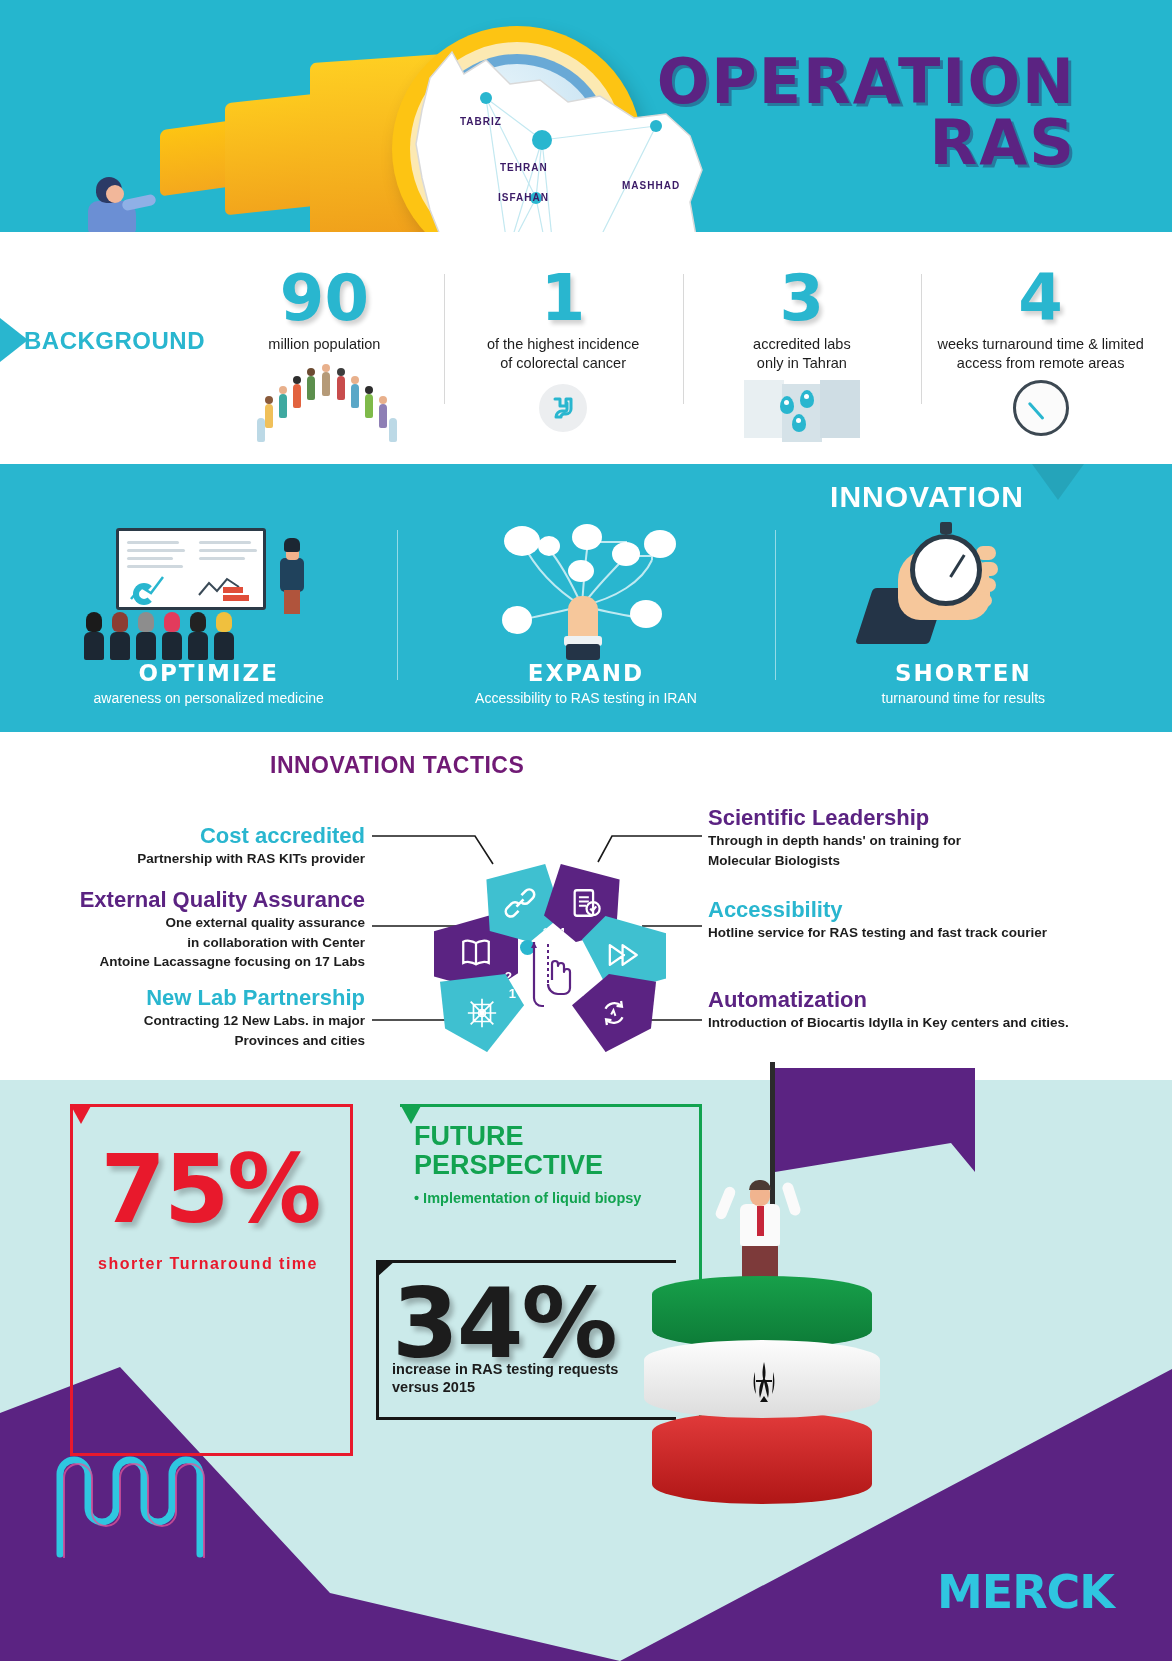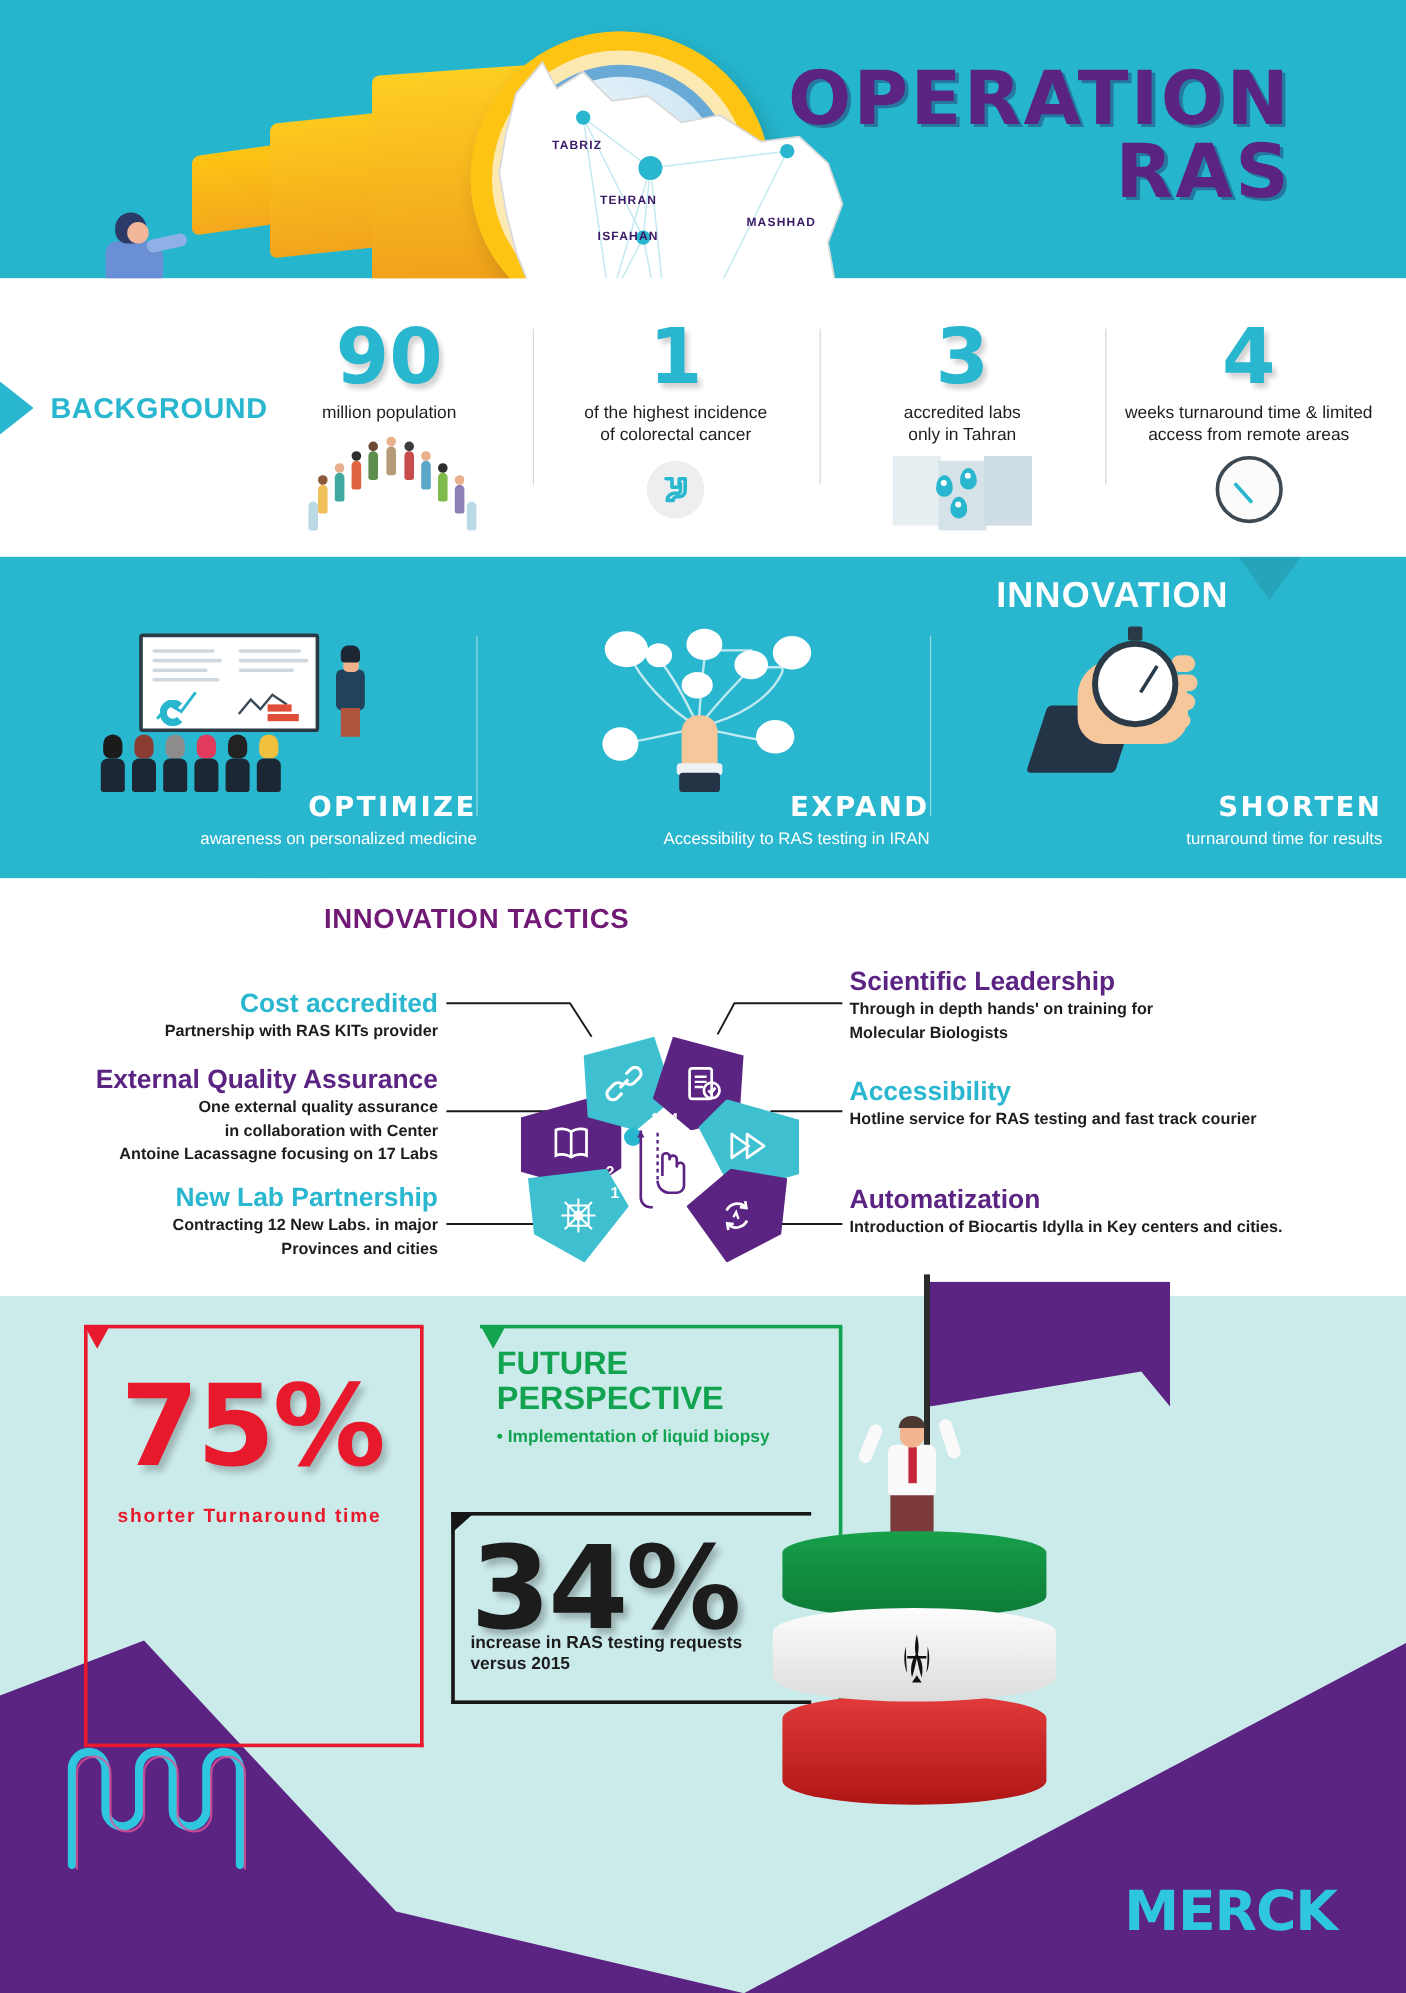--- a/index.html
+++ b/index.html
@@ -52,21 +52,21 @@
     letter-spacing:1px; font-family:"Liberation Sans", sans-serif; white-space:nowrap;
   }
 
   
   .bg-section { position:absolute; left:0; top:232px; width:1172px; height:232px; background:#fff; }
   .bg-tag-arrow {
     position:absolute; left:0; top:318px; width:28px; height:44px;
     background:#29b6cf; clip-path: polygon(0 0, 100% 50%, 0 100%);
   }
   .bg-tag {
-    position:absolute; left:42px; top:327px;
+    position:absolute; left:24px; top:327px;
     font-size:24px; font-weight:700; color:#29b6cf; letter-spacing:.5px;
   }
   .stats { position:absolute; left:205px; top:268px; width:955px; height:190px; display:flex; }
   .stat { flex:1; position:relative; text-align:center; padding:0 10px; }
   .stat + .stat::before {
     content:""; position:absolute; left:0; top:6px; width:1px; height:130px; background:#d8d8d8;
   }
   .stat .num {
     font-size:64px; font-weight:800; color:#29b6cf; line-height:0.95;
     text-shadow: 3px 4px 4px rgba(0,0,0,.18); font-family:"DejaVu Sans", sans-serif;
@@ -96,21 +96,21 @@
   .obj-section { position:absolute; left:0; top:464px; width:1172px; height:268px; background:#29b6cf; }
   .obj-notch {
     position:absolute; right:88px; top:464px; width:52px; height:36px;
     background:#29b6cf; clip-path:polygon(0 0,100% 0,50% 100%); filter:brightness(0.9);
   }
   .obj-title {
     position:absolute; right:148px; top:480px; font-size:30px; font-weight:800;
     color:#fff; letter-spacing:1px;
   }
   .obj-items { position:absolute; left:20px; top:520px; width:1132px; height:205px; display:flex; }
-  .obj-item { flex:1; position:relative; text-align:right; }
+  .obj-item { flex:1; position:relative; text-align:center; }
   .obj-item + .obj-item::before { content:""; position:absolute; left:0; top:10px; width:1px; height:150px; background:rgba(255,255,255,.5); }
   .obj-art { height:140px; display:flex; align-items:flex-end; justify-content:center; }
   .obj-name { font-size:23px; font-weight:800; color:#fff; letter-spacing:2px; font-family:"DejaVu Sans", sans-serif; }
   .obj-desc { font-size:14px; color:#fff; margin-top:4px; }
 
   
   .pres { position:relative; width:270px; height:140px; }
   .pres .screen { position:absolute; left:42px; top:8px; width:150px; height:82px; background:#fff; border:3px solid #2b3a47; border-radius:3px; }
   .pres .bar { position:absolute; background:#cfd8de; height:3px; border-radius:2px; }
   .pres .audi { position:absolute; bottom:0; width:20px; }

